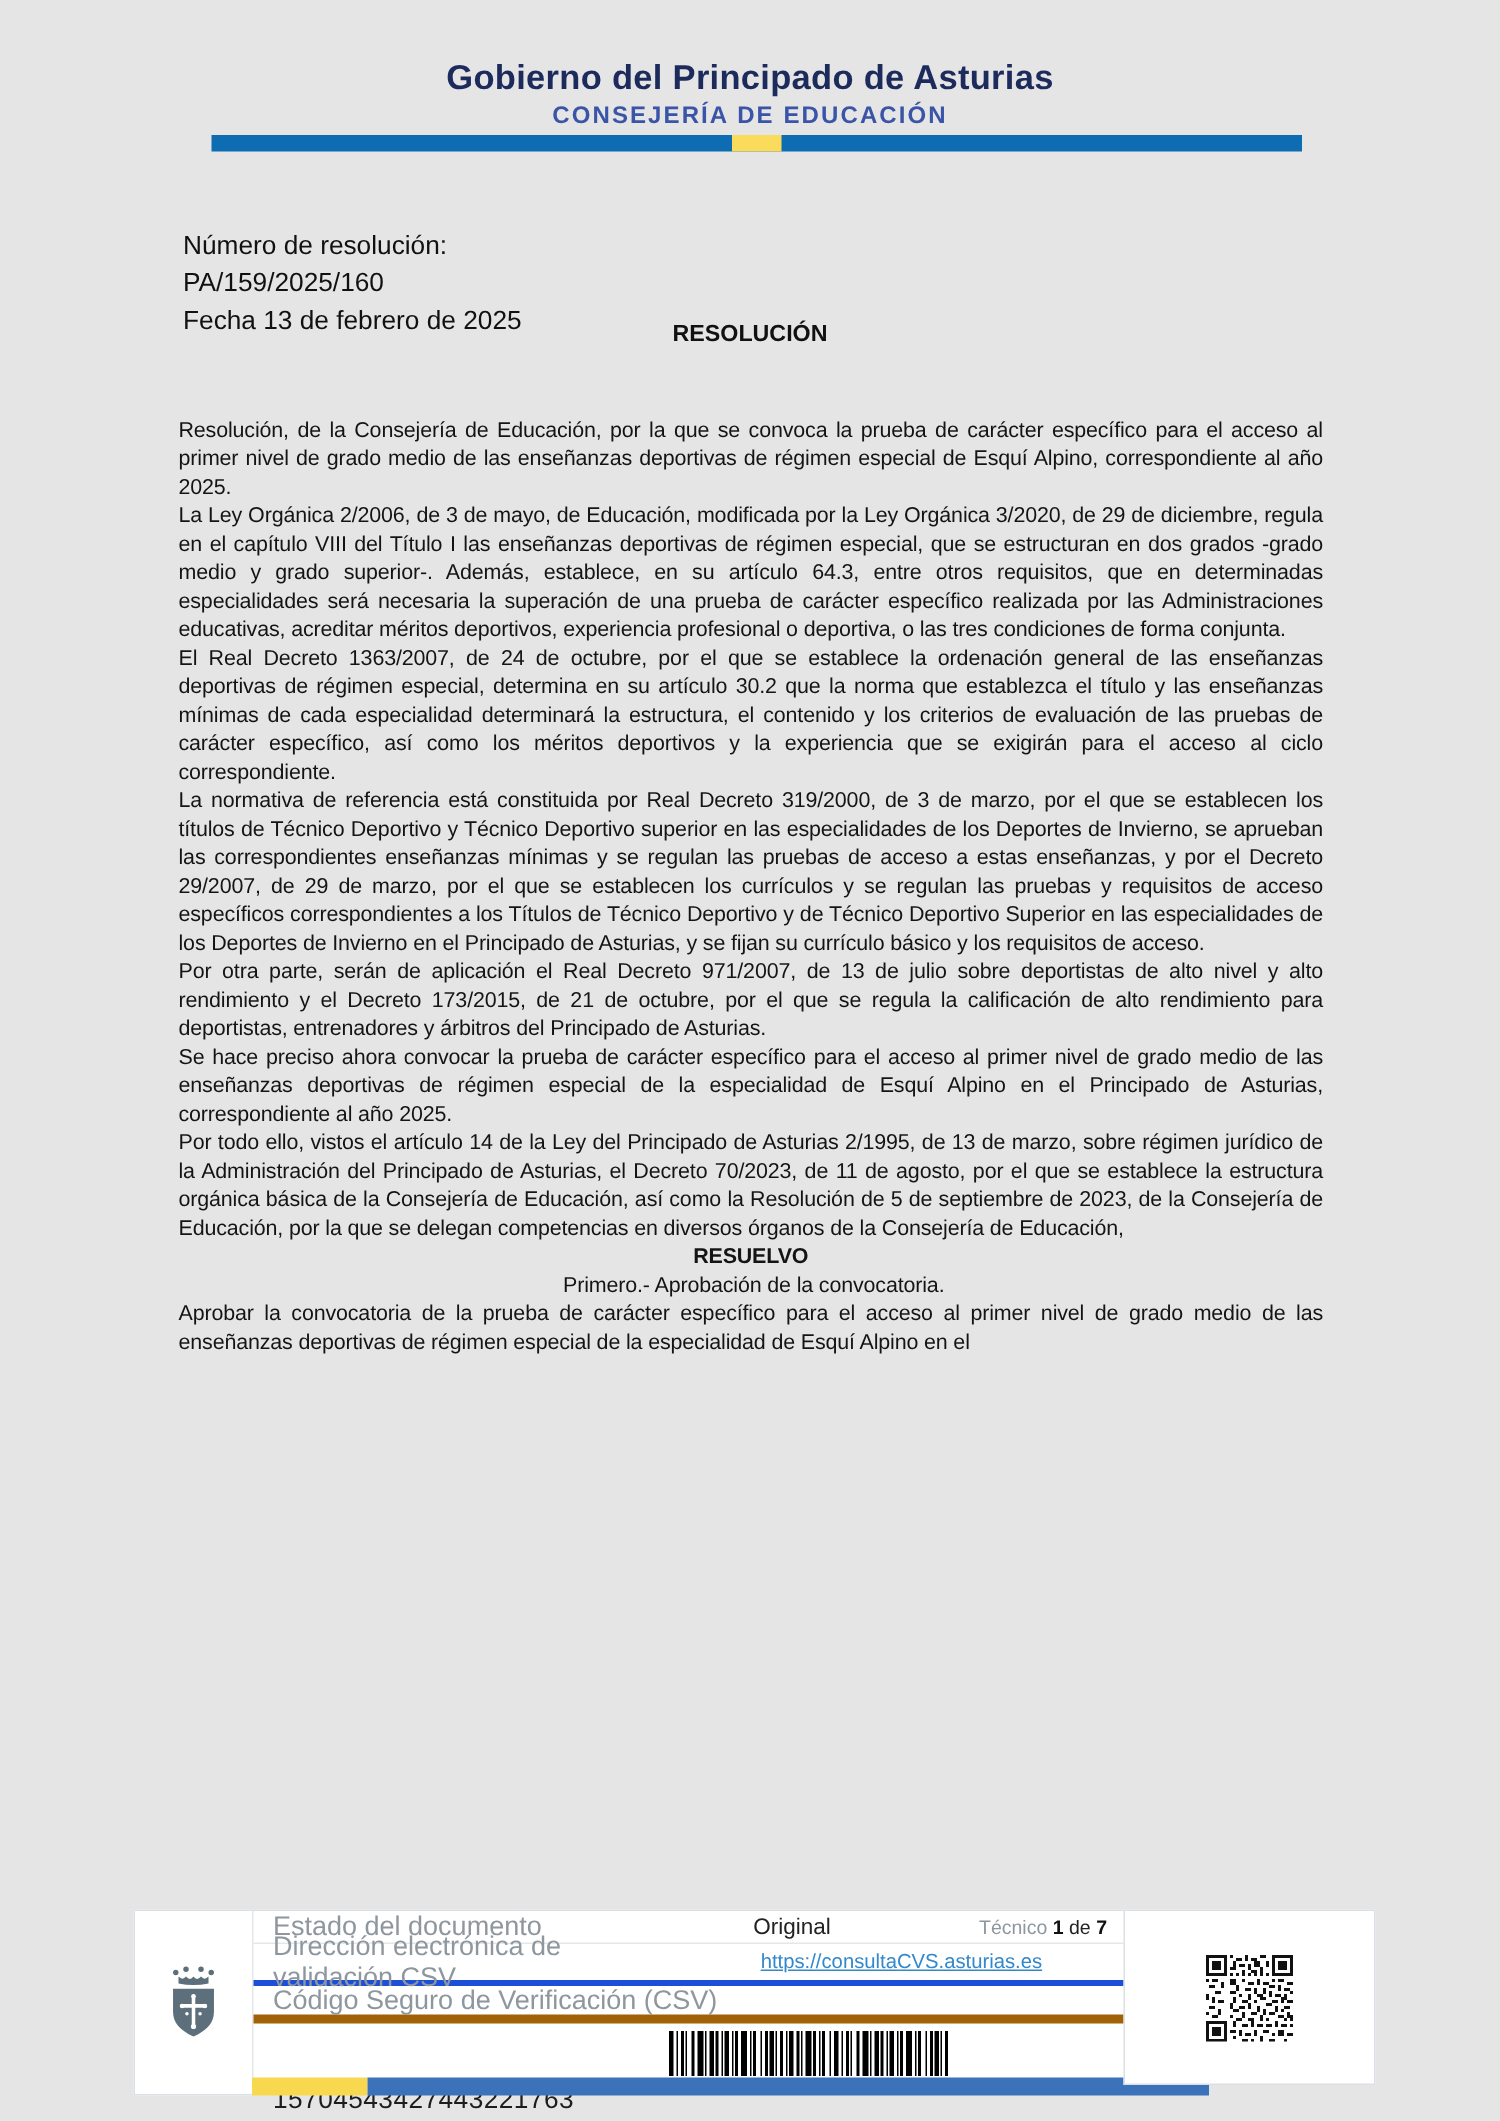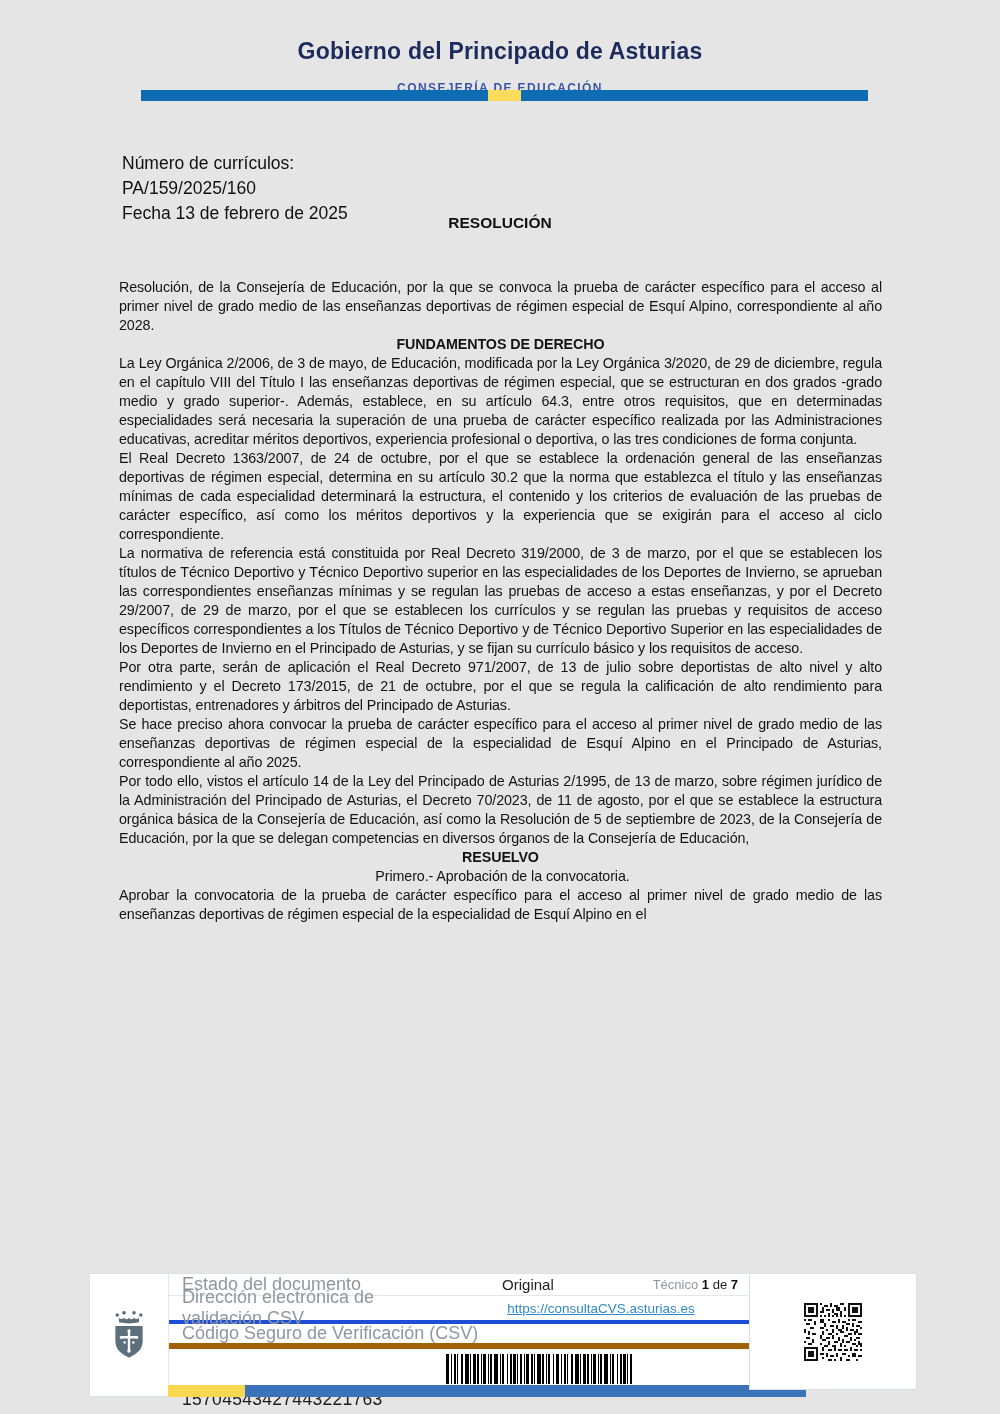--- a/index.html
+++ b/index.html
@@ -3,21 +3,21 @@
 <meta charset="utf-8">
 <style>
   html,body{margin:0;padding:0;background:#fff;}
   .page{
     position:relative;width:1000px;height:1414px;background:#e5e5e5;
     font-family:"Liberation Sans",sans-serif;color:#161616;overflow:hidden;padding-left:12px;
   }
   
   .hdr{position:absolute;top:38px;left:0;width:1000px;text-align:center;}
   .hdr-title{font-size:23px;font-weight:bold;color:#1c2b5c;letter-spacing:.2px;}
-  .hdr-sub{font-size:12px;color:#3a55a8;letter-spacing:1.4px;margin-top:16px;font-weight:bold;}
+  .hdr-sub{font-size:16px;color:#3a55a8;letter-spacing:1.4px;margin-top:4px;font-weight:bold;}
   .top-bar{position:absolute;left:141px;top:90px;width:727px;height:11px;background:#0d6cb2;}
   .top-bar .yellow-seg{position:absolute;left:347px;top:0;width:33px;height:11px;background:#fbdb5b;}
   
   .res-info{position:absolute;left:122px;top:151px;font-size:17.5px;line-height:25px;color:#111;}
   
   .doc-title{position:absolute;left:0;top:214px;width:1000px;text-align:center;
     font-size:15.5px;font-weight:bold;color:#111;}
   
   .content{position:absolute;left:119px;top:278px;width:763px;
     font-size:14.3px;line-height:19px;text-align:justify;color:#141414;letter-spacing:-0.1px;}
@@ -67,30 +67,29 @@
 
   <div class="hdr">
     <div class="hdr-title">Gobierno del Principado de Asturias</div>
     <div class="hdr-sub">CONSEJERÍA DE EDUCACIÓN</div>
   </div>
   <div class="top-bar">
     <div class="yellow-seg"></div>
   </div>
 
   <div class="res-info">
-    <div>Número de currículos:</div>
+    <div>Número de resolución:</div>
     <div>PA/159/2025/160</div>
     <div>Fecha 13 de febrero de 2025</div>
   </div>
 
   <div class="doc-title">RESOLUCIÓN</div>
 
   <div class="content">
-    <p class="p-intro">Resolución, de la Consejería de Educación, por la que se convoca la prueba de carácter específico para el acceso al primer nivel de grado medio de las enseñanzas deportivas de régimen especial de Esquí Alpino, correspondiente al año 2028.</p>
-    <p class="h-center h-fund">FUNDAMENTOS DE DERECHO</p>
+    <p class="p-intro">Resolución, de la Consejería de Educación, por la que se convoca la prueba de carácter específico para el acceso al primer nivel de grado medio de las enseñanzas deportivas de régimen especial de Esquí Alpino, correspondiente al año 2025.</p>
     <p class="p1">La Ley Orgánica 2/2006, de 3 de mayo, de Educación, modificada por la Ley Orgánica 3/2020, de 29 de diciembre, regula en el capítulo VIII del Título I las enseñanzas deportivas de régimen especial, que se estructuran en dos grados -grado medio y grado superior-. Además, establece, en su artículo 64.3, entre otros requisitos, que en determinadas especialidades será necesaria la superación de una prueba de carácter específico realizada por las Administraciones educativas, acreditar méritos deportivos, experiencia profesional o deportiva, o las tres condiciones de forma conjunta.</p>
     <p class="p2">El Real Decreto 1363/2007, de 24 de octubre, por el que se establece la ordenación general de las enseñanzas deportivas de régimen especial, determina en su artículo 30.2 que la norma que establezca el título y las enseñanzas mínimas de cada especialidad determinará la estructura, el contenido y los criterios de evaluación de las pruebas de carácter específico, así como los méritos deportivos y la experiencia que se exigirán para el acceso al ciclo correspondiente.</p>
     <p class="p3">La normativa de referencia está constituida por Real Decreto 319/2000, de 3 de marzo, por el que se establecen los títulos de Técnico Deportivo y Técnico Deportivo superior en las especialidades de los Deportes de Invierno, se aprueban las correspondientes enseñanzas mínimas y se regulan las pruebas de acceso a estas enseñanzas, y por el Decreto 29/2007, de 29 de marzo, por el que se establecen los currículos y se regulan las pruebas y requisitos de acceso específicos correspondientes a los Títulos de Técnico Deportivo y de Técnico Deportivo Superior en las especialidades de los Deportes de Invierno en el Principado de Asturias, y se fijan su currículo básico y los requisitos de acceso.</p>
     <p class="p4">Por otra parte, serán de aplicación el Real Decreto 971/2007, de 13 de julio sobre deportistas de alto nivel y alto rendimiento y el Decreto 173/2015, de 21 de octubre, por el que se regula la calificación de alto rendimiento para deportistas, entrenadores y árbitros del Principado de Asturias.</p>
     <p class="p5">Se hace preciso ahora convocar la prueba de carácter específico para el acceso al primer nivel de grado medio de las enseñanzas deportivas de régimen especial de la especialidad de Esquí Alpino en el Principado de Asturias, correspondiente al año 2025.</p>
     <p class="p6">Por todo ello, vistos el artículo 14 de la Ley del Principado de Asturias 2/1995, de 13 de marzo, sobre régimen jurídico de la Administración del Principado de Asturias, el Decreto 70/2023, de 11 de agosto, por el que se establece la estructura orgánica básica de la Consejería de Educación, así como la Resolución de 5 de septiembre de 2023, de la Consejería de Educación, por la que se delegan competencias en diversos órganos de la Consejería de Educación,</p>
     <p class="h-center h-res">RESUELVO</p>
     <p class="h-primero">Primero.- Aprobación de la convocatoria.</p>
     <p class="p7">Aprobar la convocatoria de la prueba de carácter específico para el acceso al primer nivel de grado medio de las enseñanzas deportivas de régimen especial de la especialidad de Esquí Alpino en el</p>
   </div>

